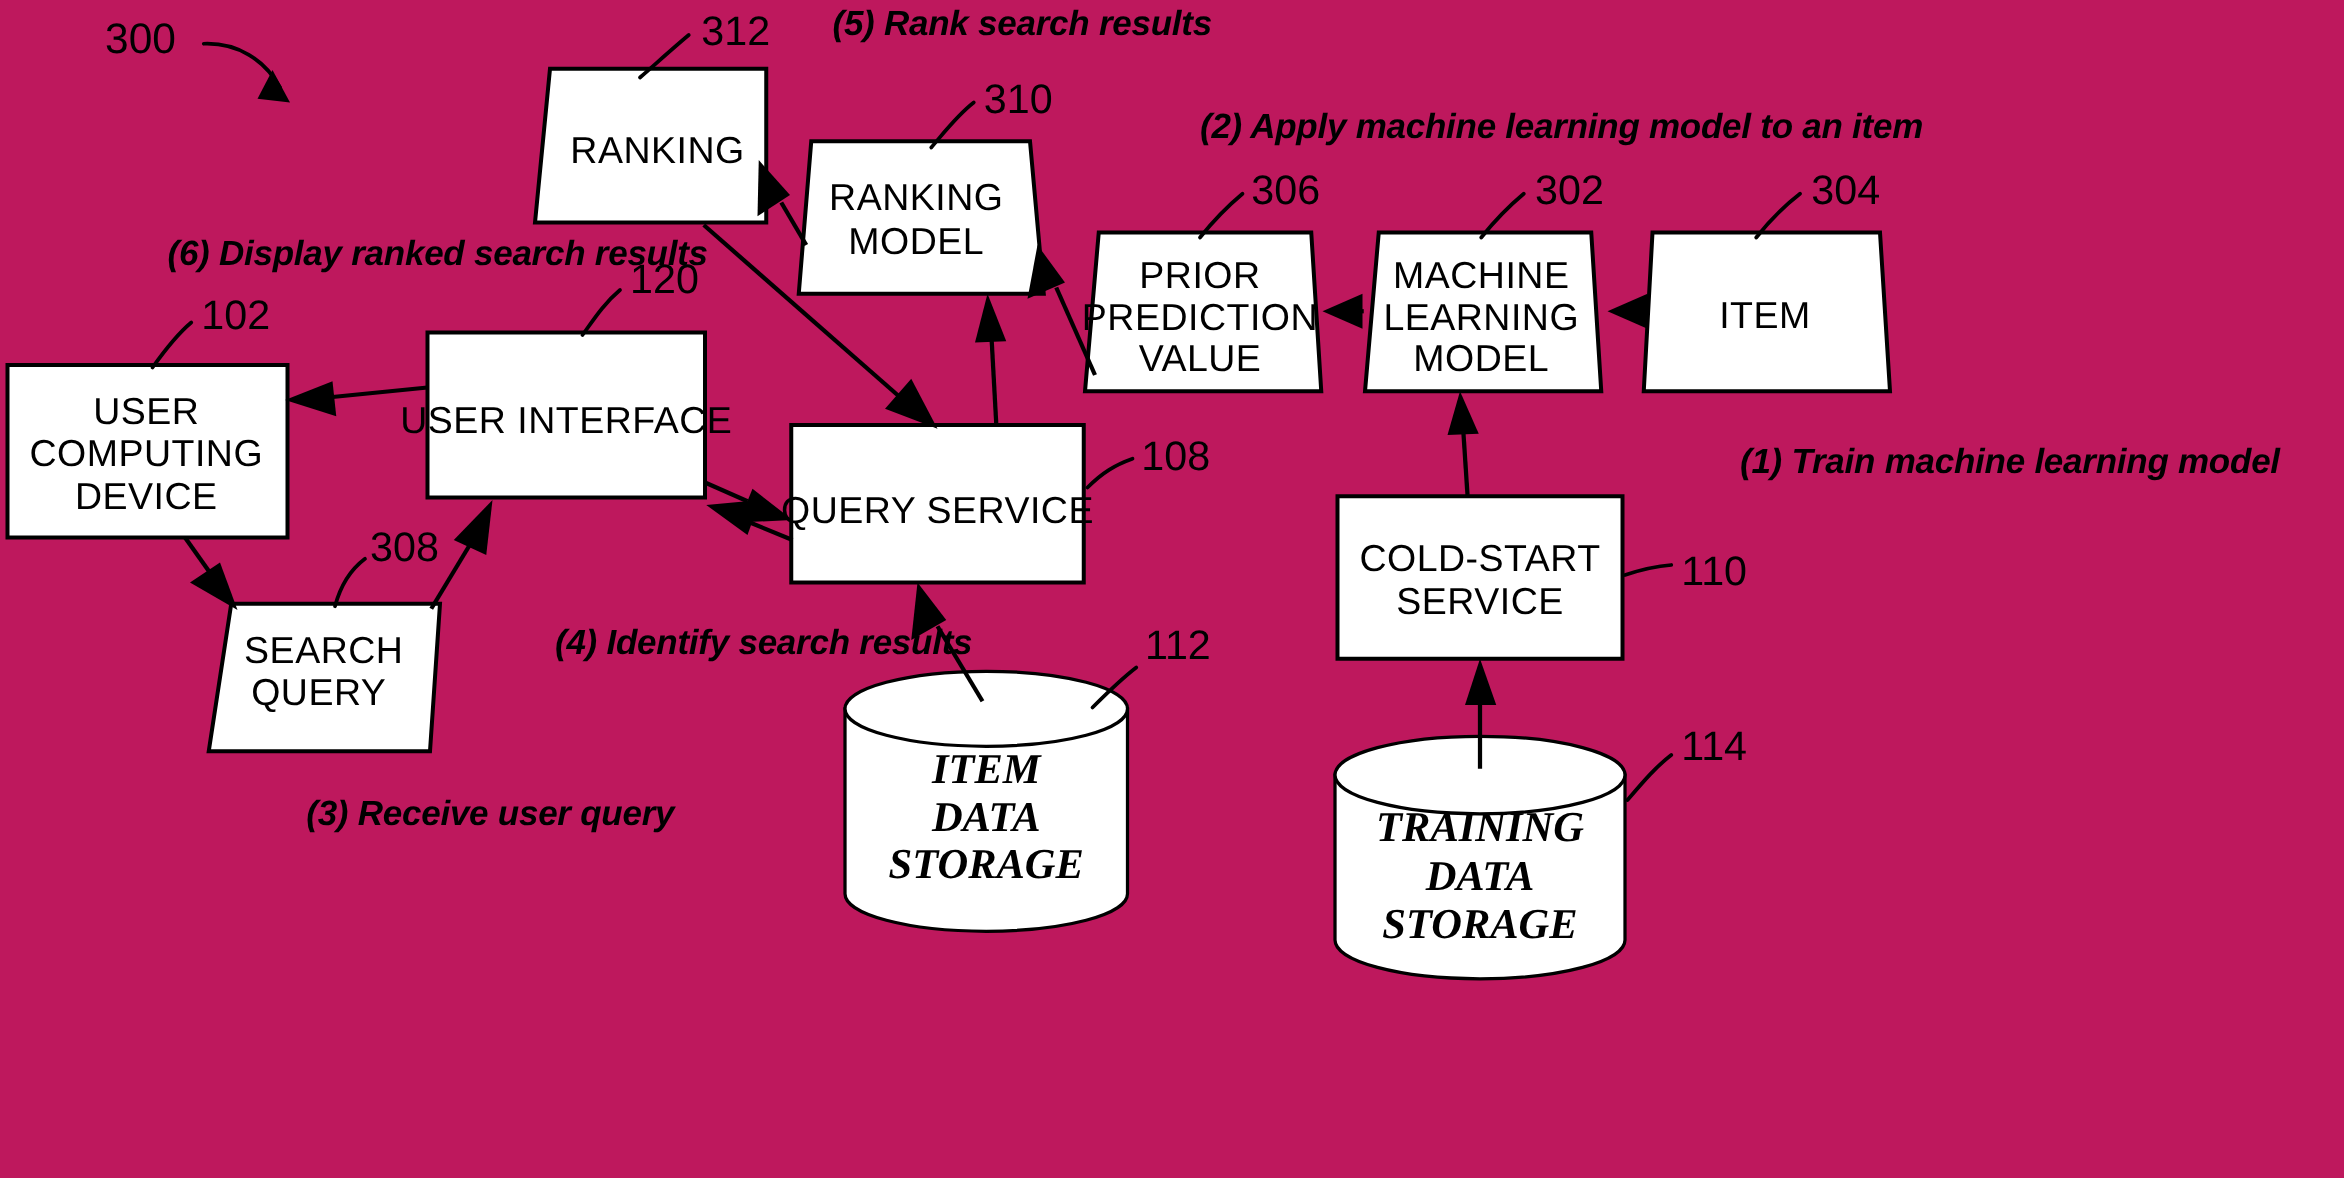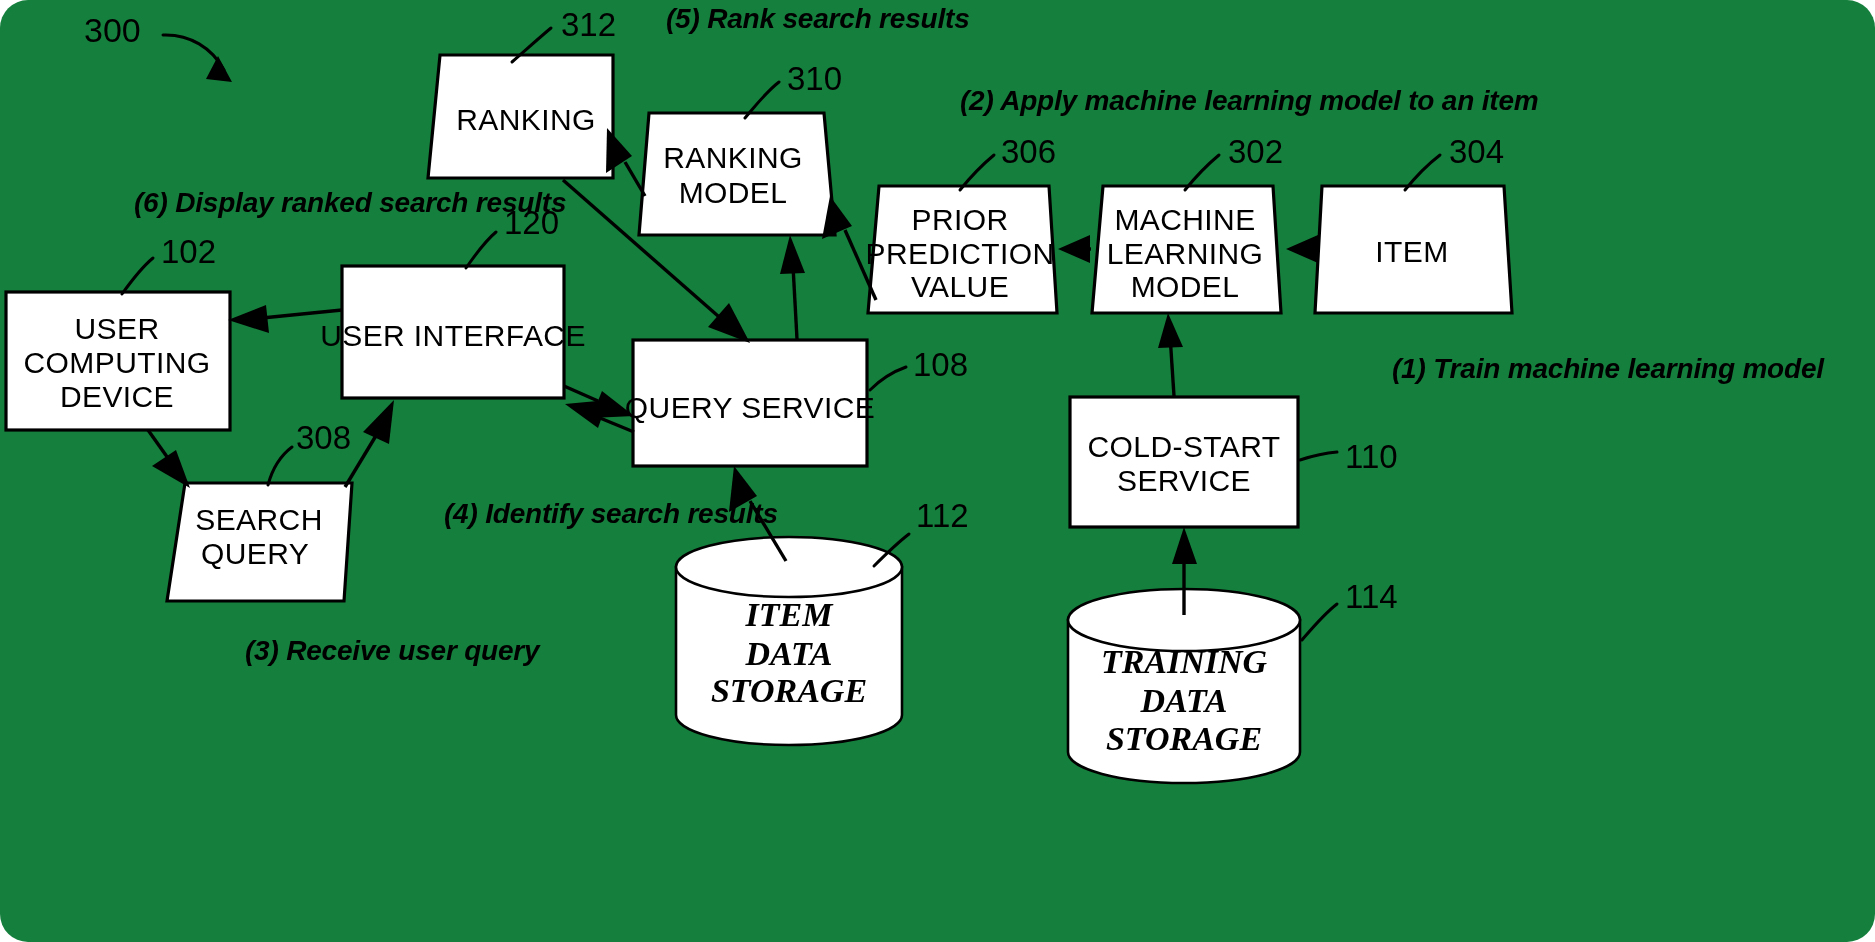--- a/index.html
+++ b/index.html
@@ -4,24 +4,23 @@
 <style>
   html, body {
     margin: 0;
     padding: 0;
     background: #ffffff;
   }
   #stage {
     position: relative;
     width: 1875px;
     height: 942px;
-    background: #15803d;
+    background: #be185d;
     overflow: hidden;
     font-family: "Liberation Sans", sans-serif;
-    border-radius: 28px;
   }
   svg.diagram {
     position: absolute;
     left: 0;
     top: 0;
     width: 1875px;
     height: 942px;
   }
   .shape-stroke {
     fill: #ffffff;

